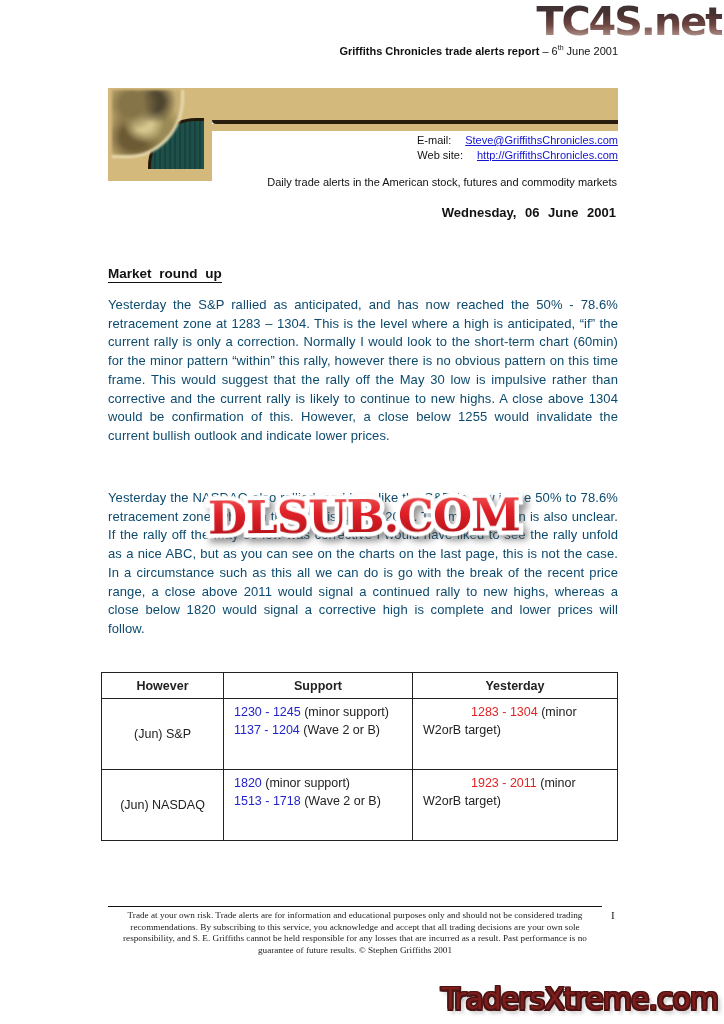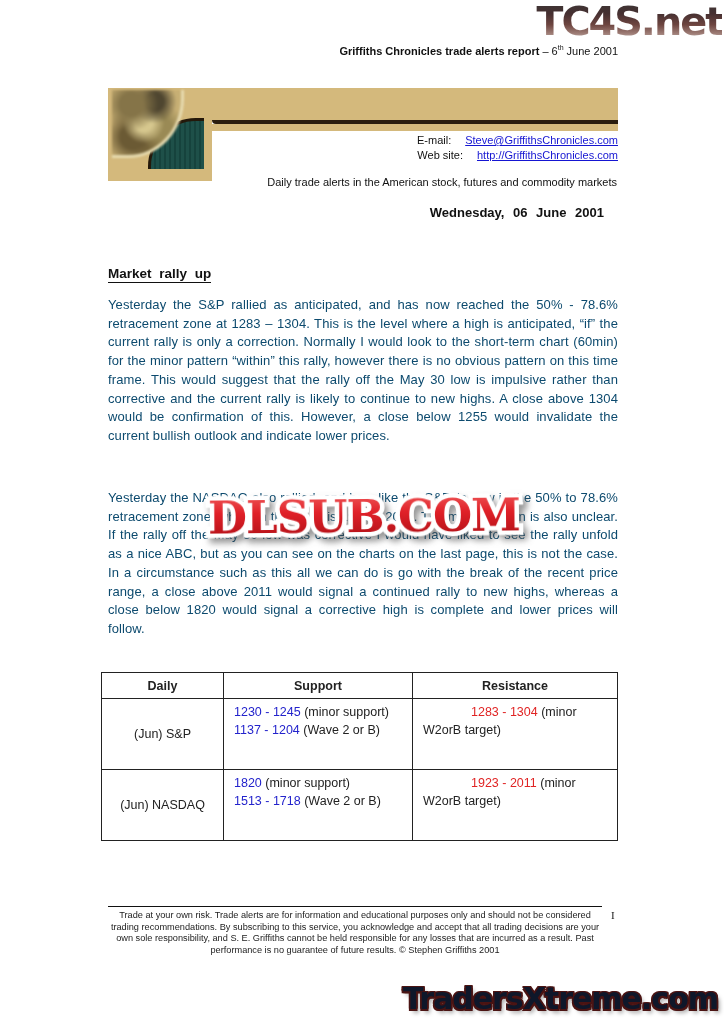--- a/index.html
+++ b/index.html
@@ -62,21 +62,21 @@
   }
 
   
   .contact { position:absolute; top:133px; right:106px; font-size:11px; line-height:14.5px; }
   .contact-row { display:flex; justify-content:flex-end; }
   .contact-label { color:#111; margin-right:14px; }
   .contact-link { color:#1515d2; text-decoration:underline; }
   .tagline { position:absolute; top:176px; right:107px; font-size:11px; color:#111; }
 
   
-  .dateline { position:absolute; top:205px; right:120px; font-size:13px; font-weight:bold; word-spacing:5px; color:#111; }
+  .dateline { position:absolute; top:205px; right:108px; font-size:13px; font-weight:bold; word-spacing:5px; color:#111; }
   .section-heading { position:absolute; top:266px; left:108px; font-size:13.5px; font-weight:bold; word-spacing:4px; color:#111;
     border-bottom:1.6px solid #111; padding-bottom:1px; }
 
   
   .para { position:absolute; left:108px; width:510px; font-size:13px; line-height:18.7px; text-align:justify; color:#0c4a6e; letter-spacing:.1px; }
   .para1 { top:296px; }
   .para2 { top:489px; }
 
   
   .watermark {
@@ -101,30 +101,30 @@
   .col-resistance { width:205px; }
   .sr-table td { height:71px; vertical-align:top; padding:4px 8px 4px 10px; line-height:18px; }
   .sr-table td.market-cell { text-align:center; vertical-align:middle; font-weight:normal; padding:0; }
   .val-blue { color:#2323cc; }
   .val-red { color:#e02424;margin-left:48px; }
 
   
   .footer {
     position:absolute; left:108px; top:906px; width:494px;
     border-top:1.4px solid #111; padding-top:3px;
-    font-family:Liberation Sans, sans-serif; font-size:9.2px; line-height:11.6px;
+    font-family:Liberation Serif, serif; font-size:9.2px; line-height:11.6px;
     text-align:center; color:#222;
   }
   .page-num { position:absolute; left:611px; top:909px; font-family:"Liberation Serif", serif; font-size:11px; color:#222; }
 
   
   .traders-logo {
     position:absolute; top:981px; right:6px;
-    font-family:"DejaVu Sans", sans-serif; font-weight:bold; font-size:30px; letter-spacing:-1px;
-    color:#0f172a;
+    font-family:"DejaVu Sans", sans-serif; font-weight:normal; font-size:30px; letter-spacing:-1px;
+    color:#7f1d1d;
     text-shadow:
       -1.5px -1.5px 0 #4b1413, 1.5px -1.5px 0 #4b1413, -1.5px 1.5px 0 #4b1413, 1.5px 1.5px 0 #4b1413,
       0 -1.5px 0 #4b1413, 0 1.5px 0 #4b1413, -1.5px 0 0 #4b1413, 1.5px 0 0 #4b1413,
       3px 4px 4px rgba(0,0,0,.35), 0 0 7px rgba(255,255,255,.95);
   }
 </style>
 </head>
 <body>
 
 <div class="page">
@@ -151,41 +151,41 @@
       <a href="#" class="contact-link">Steve@GriffithsChronicles.com</a>
     </div>
     <div class="contact-row">
       <span class="contact-label">Web site:</span>
       <a href="#" class="contact-link">http://GriffithsChronicles.com</a>
     </div>
   </div>
   <div class="tagline">Daily trade alerts in the American stock, futures and commodity markets</div>
 
   <div class="dateline">Wednesday, 06 June 2001</div>
-  <div class="section-heading">Market rally up</div>
+  <div class="section-heading">Market round up</div>
 
   <p class="para para1">Yesterday the S&amp;P rallied as anticipated, and has now reached the 50% - 78.6% retracement zone at 1283 – 1304.  This is the level where a high is anticipated, “if” the current rally is only a correction. Normally I would look to the short-term chart (60min) for the minor pattern “within” this rally, however there is no obvious pattern on this time frame. This would suggest that the rally off the May 30 low is impulsive rather than corrective and the current rally is likely to continue to new highs. A close above 1304 would be confirmation of this. However, a close below 1255 would invalidate the current bullish outlook and indicate lower prices.</p>
   <p class="para para2">Yesterday the NASDAQ also rallied, and has, like the S&amp;P, is now in the 50% to 78.6% retracement zone, which in this case is 1923 – 2011.  The minor pattern is also unclear.  If the rally off the May 30 low was corrective I would have liked to see the rally unfold as a nice ABC, but as you can see on the charts on the last page, this is not the case.  In a circumstance such as this all we can do is go with the break of the recent price range, a close above 2011 would signal a continued rally to new highs, whereas a close below 1820 would signal a corrective high is complete and lower prices will follow.</p>
 
   <div class="watermark">
     <span class="wm-outline">DLSUB.COM</span>
     <span class="wm-fill">DLSUB.COM</span>
   </div>
 
   <table class="sr-table">
     <colgroup>
         <col class="col-market">
         <col class="col-support">
         <col class="col-resistance">
       </colgroup>
     <thead>
       <tr>
-        <th>Daily</th>
+        <th>However</th>
         <th>Support</th>
-        <th>Resistance</th>
+        <th>Yesterday</th>
       </tr>
     </thead>
     <tbody>
       <tr>
         <td class="market-cell">(Jun) S&amp;P</td>
         <td>
           <div><span class="val-blue">1230 - 1245</span><span> (minor support)</span></div>
           <div><span class="val-blue">1137 - 1204</span><span> (Wave 2 or B)</span></div>
         </td>
         <td>

